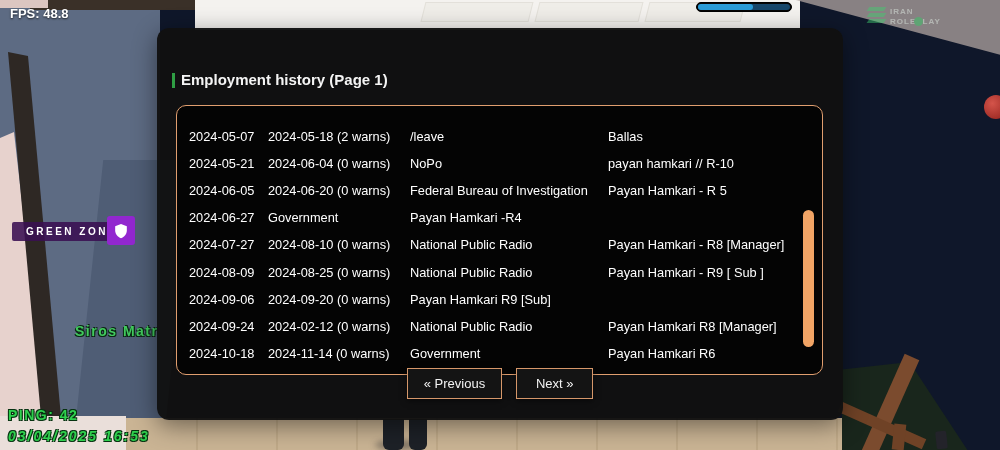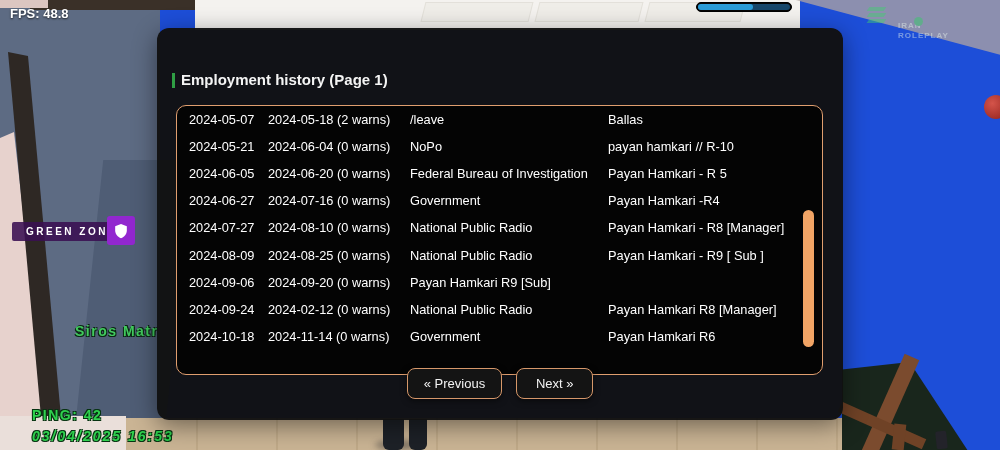--- a/index.html
+++ b/index.html
@@ -1,18 +1,18 @@
 <!DOCTYPE html>
 <html><head>
 <meta charset="utf-8">
 <style>
   * { box-sizing: border-box; margin: 0; padding: 0; }
   html,body { width:1000px; height:450px; }
   body { font-family: "Liberation Sans", sans-serif; }
-  #stage { position:relative; width:1000px; height:450px; overflow:hidden; background:#1d4ed8; }
+  #stage { position:relative; width:1000px; height:450px; overflow:hidden; background:#0f172a; }
 
   
   .abs { position:absolute; }
   .ceiling { left:195px; top:0; width:605px; height:30px; background:#f4f2ef; }
   .ceil-panel { position:absolute; top:2px; height:20px; border:1px solid #e3e0da; background:#efede8; transform:skewX(-14deg); }
   .gray-shadow { left:740px; top:-34px; width:420px; height:74px; background:#b2a5a2; opacity:.75; transform:rotate(15deg); }
   .blue-wall { left:0; top:0; width:160px; height:450px; background:#5d6b83; }
   .blue-shade { left:88px; top:160px; width:90px; height:290px; background:#4f5d75; transform:skewX(-6deg); }
   .top-dark-band { left:30px; top:-6px; width:195px; height:16px; background:#3a3028; transform:rotate(-2dedeg); }
   .top-pink-corner { left:0; top:0; width:48px; height:8px; background:#dcc6c1; }
@@ -37,53 +37,53 @@
   
   .fps { left:10px; top:6px; color:#fff; font-weight:bold; font-size:13px;
          text-shadow:0 1px 2px rgba(0,0,0,.7); }
   .voice-bar { left:696px; top:2px; width:96px; height:10px; background:#060606;
                border-radius:5px; border:1px solid #000; overflow:hidden; }
   .voice-track { position:absolute; inset:1px; background:#17476b; border-radius:4px; }
   .voice-fill { position:absolute; left:1px; top:1px; bottom:1px; width:58%; background:#2a9cd8; border-radius:4px; }
   .server-logo { left:868px; top:5px; width:100px; height:28px; opacity:.45; }
   .logo-bars { position:absolute; left:0; top:2px; }
   .logo-bar { width:17px; height:4px; background:#3fcf6f; margin-bottom:2px; transform:skewX(-35deg); }
-  .logo-text { position:absolute; left:22px; top:16px; color:#e8f5ec; font-size:8px; font-weight:bold;
-               letter-spacing:1px; line-height:10px;margin-left:8px; }
+  .logo-text { position:absolute; left:22px; top:2px; color:#e8f5ec; font-size:8px; font-weight:bold;
+               letter-spacing:1px; line-height:10px; }
   .logo-dot { position:absolute; left:46px; top:12px; width:9px; height:9px; border-radius:50%; background:#2fcf63; }
   .zone-badge { left:12px; top:221px; height:20px; display:flex; align-items:center; }
   .zone-label { background:rgba(58,15,82,.88); color:#fff; font-size:10px; font-weight:bold;
                 letter-spacing:2.5px; padding:4px 12px 4px 14px; border-radius:2px; }
   .zone-shield { position:absolute; left:95px; top:-5px; width:28px; height:29px; background:#9227cf;
                  border-radius:3px; display:flex; align-items:center; justify-content:center; }
   .player-name { left:75px; top:323px; color:#41c95d; font-weight:bold; font-size:14px; letter-spacing:1.5px;
                  text-shadow:1px 1px 0 #0b2613, -1px 1px 0 #0b2613, 1px -1px 0 #0b2613; }
   .hud-green { color:#2fd14e; font-weight:bold; letter-spacing:1.5px;
-               text-shadow:1px 1px 0 #063311, -1px -1px 0 #063311, 1px -1px 0 #063311, -1px 1px 0 #063311;margin-left:24px; }
+               text-shadow:1px 1px 0 #063311, -1px -1px 0 #063311, 1px -1px 0 #063311, -1px 1px 0 #063311; }
   .ping { left:8px; top:407px; font-size:14px; }
   .datetime { left:8px; top:428px; font-size:14px; letter-spacing:2px;font-style:italic; }
 
   
   .panel { left:157px; top:28px; width:686px; height:392px; background:rgba(17,17,17,.97);
            border-radius:12px; box-shadow:0 6px 24px rgba(0,0,0,.45); z-index:10; }
   .panel-title-row { position:absolute; left:15px; top:43px; display:flex; align-items:flex-end; gap:6px; }
   .title-accent { width:3px; height:15px; background:#2f9e44; }
   .panel-title { color:#f4f4f4; font-size:15px; font-weight:bold; }
   .col-grid { display:grid; grid-template-columns:79px 142px 198px auto; column-gap:0; }
   .headers { position:absolute; left:31px; top:84px; width:630px; color:#c7c3d6;
              font-size:12.5px; font-weight:bold; }
   .table { position:absolute; left:19px; top:77px; width:647px; height:270px; background:#040404;
-           border:1.5px solid #e09e6f; border-radius:10px; overflow:hidden; padding-top:0; }
+           border:1.5px solid #e09e6f; border-radius:10px; overflow:hidden; padding-top:17px; }
   .row { height:27.1px; display:grid; grid-template-columns:79px 142px 198px auto;
          align-items:center; padding-left:12px; color:#fff; font-size:12.8px; }
   .scrollbar { position:absolute; left:626px; top:104px; width:11px; height:137px;
                background:#f1a465; border-radius:6px; }
   .btn-row { position:absolute; left:0; right:0; top:340px; display:flex; justify-content:center; gap:14px; }
   .pager-btn { background:#141414; color:#f2f2f2; font-family:"Liberation Sans",sans-serif;
-               font-size:13px; border:1.5px solid #d6976a; border-radius:8px; padding:7px 16px;
+               font-size:13px; border:1.5px solid #d6976a; border-radius:0; padding:7px 16px;
                min-width:77px; cursor:pointer; box-shadow:0 2px 6px rgba(0,0,0,.5); }
 </style>
 </head>
 <body>
 
 <div id="stage">
 
   <div class="abs blue-wall"></div>
   <div class="abs blue-shade"></div>
   <div class="abs pink-wedge"></div>
@@ -168,21 +168,20 @@
           <span>payan hamkari // R-10</span>
       </div>
       <div class="row">
         <span>2024-06-05</span>
           <span>2024-06-20 (0 warns)</span>
           <span>Federal Bureau of Investigation</span>
           <span>Payan Hamkari - R 5</span>
       </div>
       <div class="row">
         <span>2024-06-27</span>
-          <span>2024-07-16 (0 warns)</span>
           <span>Government</span>
           <span>Payan Hamkari -R4</span>
       </div>
       <div class="row">
         <span>2024-07-27</span>
           <span>2024-08-10 (0 warns)</span>
           <span>National Public Radio</span>
           <span>Payan Hamkari - R8 [Manager]</span>
       </div>
       <div class="row">

